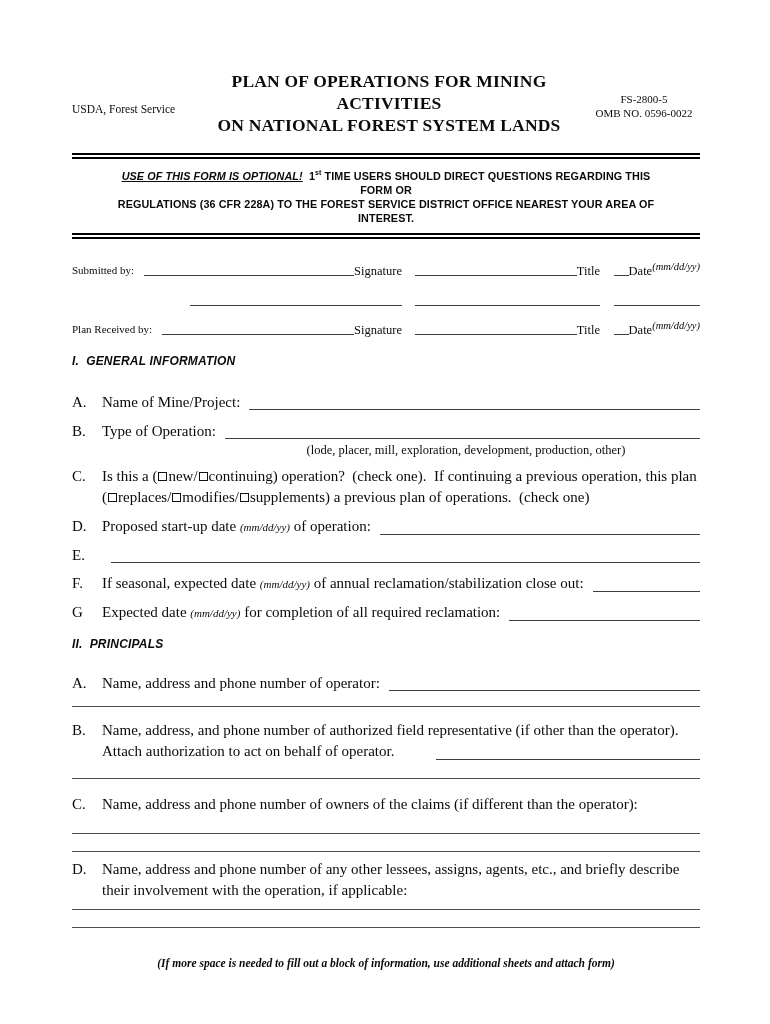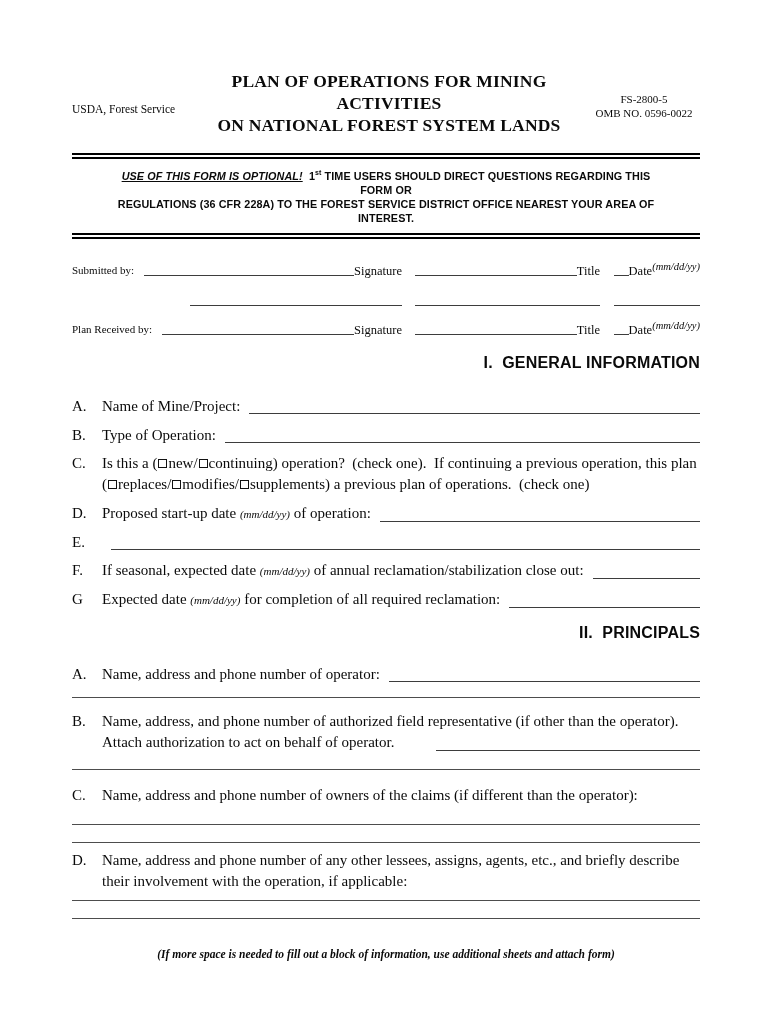--- a/index.html
+++ b/index.html
@@ -44,25 +44,26 @@
   .sigcol .wline { width:100%; height:15px; border-bottom:1.5px solid #3d3d3d; }
   .col-sig { flex:1; margin-right:13px; }
   .col-title { width:185px; margin-right:14px; }
   .col-date { width:86px; }
   .collab { font-size:12.5px; line-height:15px; margin-top:3px; }
   .colfmt { font-size:10.5px; font-style:italic; line-height:12px; }
   .row-spacer { width:118px; }
 
   
   .sect-hd {
-    text-align:right;
+    text-align:left;
     font-family:"Liberation Sans", sans-serif;
     font-weight:bold;
-    font-size:16px;
+    font-size:12px;
     letter-spacing:.2px;
+    font-style:italic;
   }
 
   
   .item { display:flex; font-size:15px; line-height:19px; }
   .item-label { width:30px; flex:0 0 30px; }
   .item-text { white-space:nowrap; }
   .fill { flex:1; border-bottom:1.5px solid #3d3d3d; margin-left:9px; margin-bottom:2px; min-width:60px; }
   .fmt { font-size:11px; font-style:italic; }
   .item2 { display:flex; font-size:15px; line-height:21px; }
   .item2-body { flex:1; }
@@ -157,20 +158,21 @@
     <span class="item-label">A.</span>
       <span class="item-text">Name of Mine/Project:</span>
       <span class="fill"></span>
   </div>
 
   <div class="item" style="margin-top:10px;">
     <span class="item-label">B.</span>
       <span class="item-text">Type of Operation:</span>
       <span class="fill"></span>
   </div>
+  <div class="hint">(lode, placer, mill, exploration, development, production, other)</div>
 
   <div class="item2" style="margin-top:8px;">
     <span class="item-label">C.</span>
     <div class="item2-body">
       <div><span>Is this a (</span><span class="cbx"></span><span>new/</span><span class="cbx"></span><span>continuing) operation?&nbsp; (check one).&nbsp; If continuing a previous operation, this plan</span></div>
       <div><span>(</span><span class="cbx"></span><span>replaces/</span><span class="cbx"></span><span>modifies/</span><span class="cbx"></span><span>supplements) a previous plan of operations.&nbsp; (check one)</span></div>
     </div>
   </div>
 
   <div class="item" style="margin-top:9px;">

